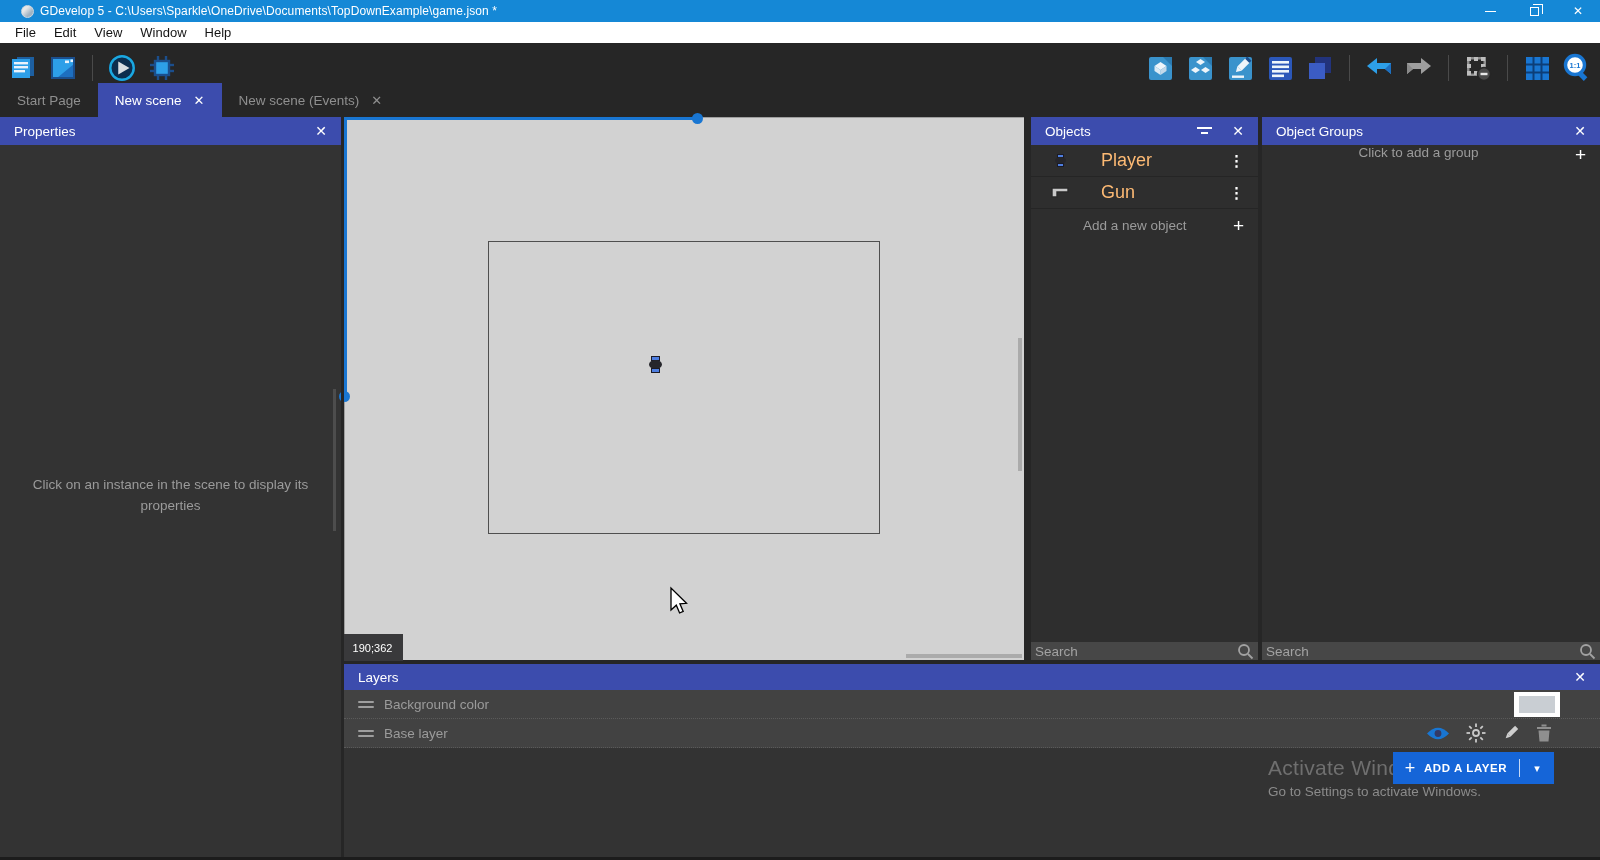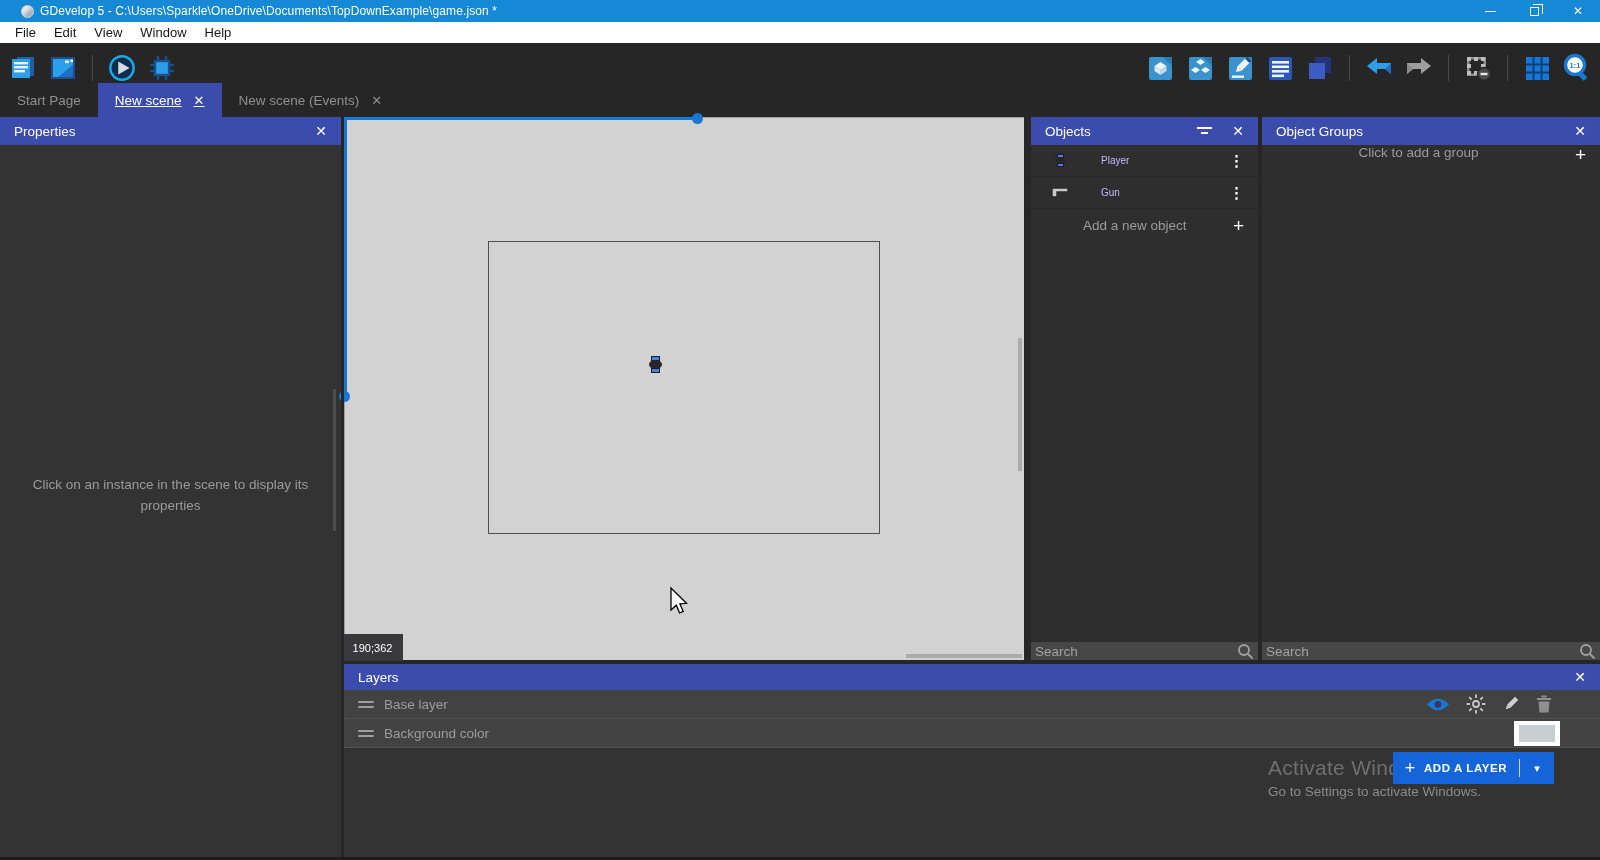--- a/index.html
+++ b/index.html
@@ -25,21 +25,21 @@
   .toolbar { position:absolute; left:0; top:43px; width:1600px; height:40px; background:#262626; display:flex; align-items:flex-end; }
   .tb-group { display:flex; align-items:center; gap:10px; }
   .tb-left { margin-left:8px; }
   .tb-right { margin-left:auto; margin-right:8px; }
   .tb-sep { width:1px; height:26px; background:#4a4a4a; margin:0 4px; }
   .tb-icon { width:30px; height:30px; display:flex; align-items:center; justify-content:center; }
 
   
   .tabbar { position:absolute; left:0; top:83px; width:1600px; height:34px; background:#262626; display:flex; align-items:stretch; }
   .tab { display:flex; align-items:center; gap:12px; padding:0 17px; font-size:13.5px; color:#8f8f8f; }
-  .tab.active { background:#3c4cad; color:#fff;text-decoration:underline; }
+  .tab.active { background:#3c4cad; color:#fff; }
   .tab .tab-x { font-size:13px; }
 
   
   .panel-header { height:28px; background:#3c4cad; color:#fff; display:flex; align-items:center; padding:0 14px; font-size:13.5px; flex-shrink:0; }
   .panel-header .spacer { flex:1; }
   .close-x { color:#fff; font-size:14px; line-height:1; }
 
   
   .properties { position:absolute; left:0; top:117px; width:341px; height:743px; background:#333333; }
   .prop-msg { position:absolute; left:20px; right:20px; top:358px; text-align:center; color:#9b9b9b; font-size:13.5px; line-height:1.55; }
@@ -56,21 +56,21 @@
   .player-sprite .torso { width:13px; height:9px; background:#26262b; border-radius:50%; margin:-1px 0; }
   .coords-badge { position:absolute; left:-3px; top:516px; width:61px; height:27px; background:#39393b; color:#fff; font-size:11px; display:flex; align-items:center; justify-content:center; }
   .hscroll { position:absolute; left:561px; bottom:2px; width:116px; height:4px; background:#ababab; }
   .vscroll { position:absolute; right:2px; top:220px; width:4px; height:133px; background:#ababab; }
   .cursor { position:absolute; left:322px; top:468px; }
 
   
   .objects { position:absolute; left:1031px; top:117px; width:227px; height:543px; background:#2e2e2e; display:flex; flex-direction:column; }
   .obj-row { height:32px; display:flex; align-items:center; border-bottom:1px solid #252525; padding:0 14px 0 18px; }
   .obj-thumb { width:22px; display:flex; justify-content:center; }
-  .obj-label { color:#c4b5fd; font-size:10px; margin-left:30px; }
+  .obj-label { color:#fdba74; font-size:18px; margin-left:30px; }
   .kebab { margin-left:auto; color:#fff; font-size:15px; letter-spacing:0; font-weight:bold; }
   .add-row { height:32px; display:flex; align-items:center; padding:0 14px 0 18px; }
   .add-label { color:#9b9b9b; font-size:13.5px; margin-left:34px; }
   .plus { margin-left:auto; color:#fff; font-size:19px; font-weight:400; line-height:1; }
   .panel-fill { flex:1; }
   .searchbar { height:18px; background:#474747; display:flex; align-items:center; padding:0 4px; flex-shrink:0; }
   .searchbar input { flex:1; background:transparent; border:none; outline:none; color:#ddd; font-size:13.5px; font-family:"Liberation Sans", sans-serif; }
   .searchbar input::placeholder { color:#a2a2a2; opacity:1; }
   .mini-player .hand { width:7px; height:4px; background:#4e7ee0; border:1px solid #1b1b26; margin-left:2px; }
   .mini-player .torso { width:11px; height:7px; background:#26262b; border-radius:50%; margin:-1px 0; }
@@ -385,20 +385,32 @@
     </div>
   </div>
 
   <div class="layers">
     <div class="panel-header">
       <span>Layers</span>
       <span class="spacer"></span>
       <span class="close-x">✕</span>
     </div>
     <div class="layer-rows">
+      <div class="layer-row">
+        <span class="drag-handle">
+            <i></i>
+            <i></i>
+          </span>
+        <span class="layer-label">Background color</span>
+        <span class="swatch-wrap">
+          <span class="color-swatch" style="display:block">
+              <i></i>
+            </span>
+        </span>
+      </div>
       <div class="layer-row">
         <span class="drag-handle">
             <i></i>
             <i></i>
           </span>
         <span class="layer-label">Base layer</span>
         <span class="layer-actions">
           <svg width="24" height="15" viewBox="0 0 24 15">
             <path d="M1 7.5 Q12 -4 23 7.5 Q12 19 1 7.5 Z" fill="#1976d2"></path>
             <circle cx="12" cy="7.5" r="3.4" fill="#333a66"></circle>
@@ -422,32 +434,20 @@
               <polygon points="6.8,12 11.2,12 9,16.5" fill="#cfcfcf"></polygon>
             </g>
           </svg>
           <svg width="16" height="18" viewBox="0 0 16 18">
             <rect x="5.5" y="0.5" width="5" height="2" fill="#8f8f8f"></rect>
             <rect x="1" y="3" width="14" height="2" fill="#8f8f8f"></rect>
             <path d="M2.5 6.5 h11 l-1 11 h-9 z" fill="#8f8f8f"></path>
           </svg>
         </span>
       </div>
-      <div class="layer-row">
-        <span class="drag-handle">
-            <i></i>
-            <i></i>
-          </span>
-        <span class="layer-label">Background color</span>
-        <span class="swatch-wrap">
-          <span class="color-swatch" style="display:block">
-              <i></i>
-            </span>
-        </span>
-      </div>
     </div>
     <div class="watermark">
       <div class="wm1">Activate Windows</div>
       <div class="wm2">Go to Settings to activate Windows.</div>
     </div>
     <div class="add-layer-btn">
       <span class="add-layer-main">
         <span class="add-layer-plus">+</span>
         <span>ADD A LAYER</span>
       </span>

